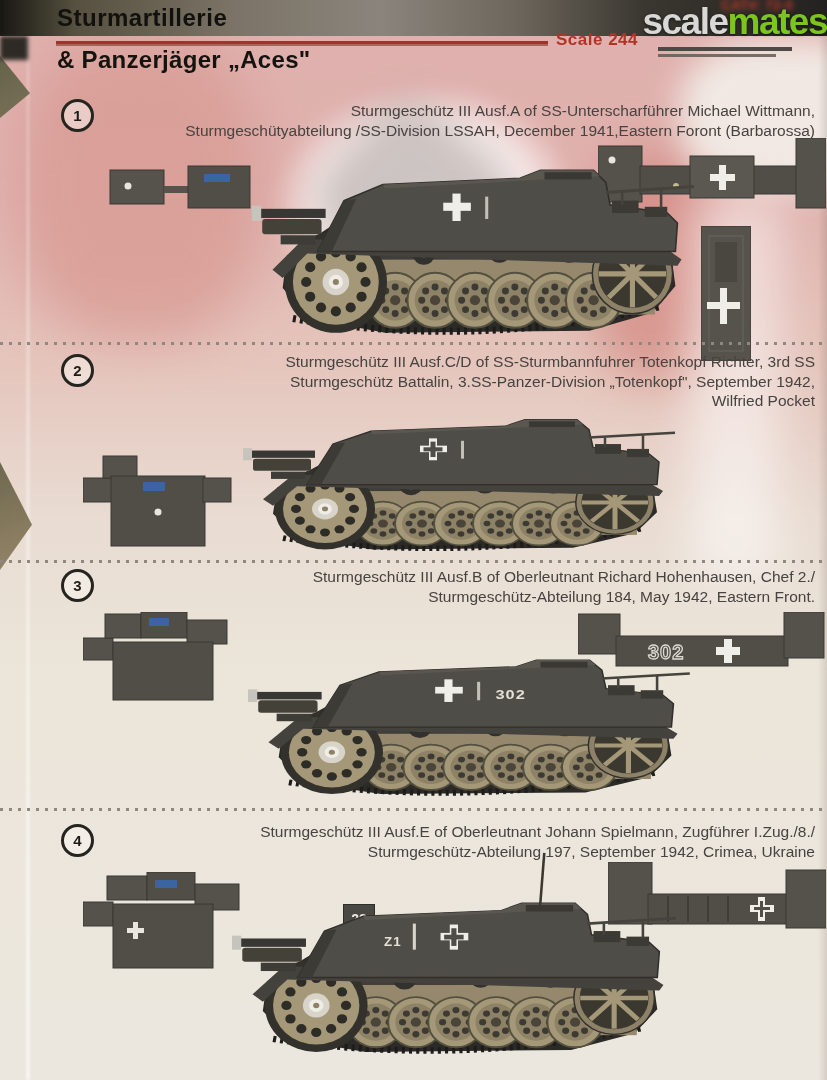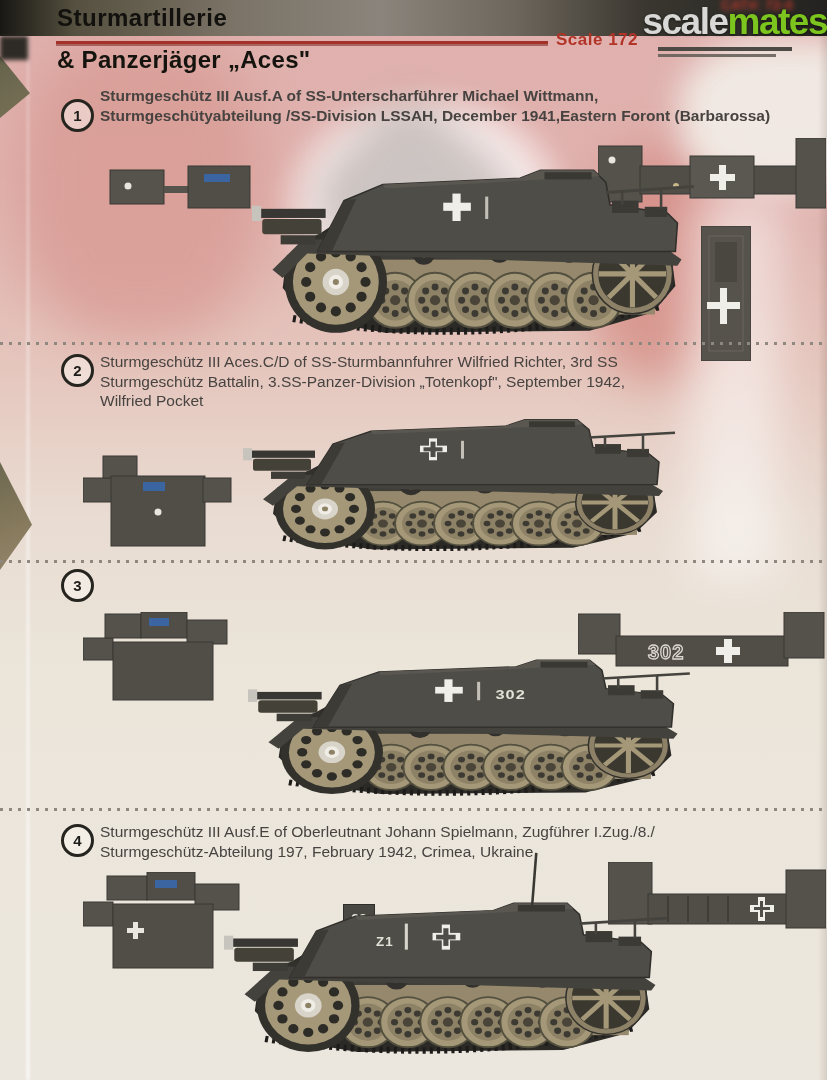--- a/index.html
+++ b/index.html
@@ -1,19 +1,20 @@
 <!DOCTYPE html>
 <html><head>
 <meta charset="utf-8">
 <style>
   html,body{margin:0;padding:0;background:#777;}
   #page{
     position:relative;width:827px;height:1080px;overflow:hidden;
     font-family:"Liberation Sans",sans-serif;
     background:linear-gradient(180deg,#dfb0ad 0%,#e0b2ae 18%,#e5c6bd 34%,#e9dcd2 48%,#ebe5da 62%,#ece7de 100%);
+    text-align:right;
   }
   
   .blob{position:absolute;pointer-events:none;}
   .flag-red-l{left:20px;top:40px;width:240px;height:300px;background:#d89a93;filter:blur(26px);opacity:.75;border-radius:40%;}
   .flag-red-r{left:590px;top:150px;width:130px;height:230px;background:#d07d75;filter:blur(24px);opacity:.6;border-radius:40%;}
   .flag-ring{left:230px;top:50px;width:390px;height:310px;border-radius:50%;
     background:radial-gradient(closest-side,rgba(255,255,255,.95) 0%,rgba(255,255,255,.85) 55%,rgba(255,255,255,0) 78%);
     filter:blur(8px);opacity:.85;}
   .flag-smudge{left:330px;top:120px;width:170px;height:160px;background:#8d8984;filter:blur(18px);opacity:.4;border-radius:28%;transform:rotate(42deg);}
   .corner-white{left:680px;top:40px;width:220px;height:150px;background:#f3efe9;filter:blur(16px);opacity:.9;border-radius:40%;}
@@ -62,31 +63,31 @@
   <div class="blob sheen"></div>
   <div class="blob fold-line"></div>
   <div class="blob camo-tri1"></div>
   <div class="blob camo-tri2"></div>
   <div class="blob edge-r"></div>
 
   <div class="topbar"></div>
   <div class="topbar-corner"></div>
   <div class="title1">Sturmartillerie</div>
   <div class="redline"></div>
-  <div class="scale-label">Scale 172</div>
+  <div class="scale-label">Scale 244</div>
   <div class="title2">&amp; Panzerjäger „Aces"</div>
   <div class="cat-no">CAT#: 72-0</div>
   <div class="watermark"><span style="color:#d8d8d6;">scale</span><span style="color:#7cc51e;">mates</span></div>
   <div class="wm-bar1"></div>
   <div class="wm-bar2"></div>
 
   <div class="num-circle" style="left:61px;top:99px;">
       <span>1</span>
     </div>
-  <div class="caption" style="top:86px;font-weight:bold;">
+  <div class="caption" style="top:101px;">
     <div>Sturmgeschütz III Ausf.A of SS-Unterscharführer Michael Wittmann,</div>
     <div>Sturmgeschütyabteilung /SS-Division LSSAH, December 1941,Eastern Foront (Barbarossa)</div>
   </div>
 
   <div class="part" style="left:108px;top:162px;">
     <svg width="145" height="48" viewBox="0 0 145 48">
       <rect x="2" y="8" width="54" height="34" fill="#56534c" stroke="#3b3935"></rect>
       <circle cx="20" cy="24" r="3.5" fill="#e9e6df"></circle>
       <rect x="56" y="24" width="24" height="7" fill="#56534c"></rect>
       <rect x="80" y="4" width="62" height="42" fill="#514e48" stroke="#3b3935"></rect>
@@ -246,21 +247,21 @@
         <rect x="228" y="38" width="3" height="22" fill="#d8d5cc" opacity=".85"></rect>
       </svg>
     </div>
 
   <div class="dotsep" style="top:342px;"></div>
 
   <div class="num-circle" style="left:61px;top:354px;">
       <span>2</span>
     </div>
   <div class="caption" style="top:352px;">
-    <div>Sturmgeschütz III Aces.C/D of SS-Sturmbannfuhrer Wilfried Richter, 3rd SS</div>
+    <div>Sturmgeschütz III Ausf.C/D of SS-Sturmbannfuhrer Totenkopf Richter, 3rd SS</div>
     <div>Sturmgeschütz Battalin, 3.SS-Panzer-Division „Totenkopf", September 1942,</div>
     <div>Wilfried Pocket</div>
   </div>
 
   <div class="part" style="left:83px;top:448px;">
     <svg width="150" height="102" viewBox="0 0 150 102">
       <rect x="0" y="30" width="30" height="24" fill="#55524b" stroke="#3b3935"></rect>
       <rect x="20" y="8" width="34" height="22" fill="#55524b" stroke="#3b3935"></rect>
       <rect x="28" y="28" width="94" height="70" fill="#514e48" stroke="#3b3935"></rect>
       <rect x="60" y="34" width="22" height="9" fill="#3a65a0"></rect>
@@ -397,20 +398,24 @@
         </g>
         <rect x="218" y="38" width="3" height="22" fill="#d8d5cc" opacity=".85"></rect>
       </svg>
     </div>
 
   <div class="dotsep" style="top:560px;"></div>
 
   <div class="num-circle" style="left:61px;top:569px;">
       <span>3</span>
     </div>
+  <div class="caption" style="top:567px;">
+    <div>Sturmgeschütz III Ausf.B of Oberleutnant Richard Hohenhausen, Chef 2./</div>
+    <div>Sturmgeschütz-Abteilung 184, May 1942, Eastern Front.</div>
+  </div>
 
   <div class="part" style="left:83px;top:612px;">
     <svg width="158" height="92" viewBox="0 0 158 92">
       <rect x="0" y="26" width="30" height="22" fill="#55524b" stroke="#3b3935"></rect>
       <rect x="22" y="2" width="36" height="24" fill="#55524b" stroke="#3b3935"></rect>
       <rect x="58" y="0" width="46" height="26" fill="#514e48" stroke="#3b3935"></rect>
       <rect x="66" y="6" width="20" height="8" fill="#3a65a0"></rect>
       <rect x="104" y="8" width="40" height="24" fill="#55524b" stroke="#3b3935"></rect>
       <rect x="30" y="30" width="100" height="58" fill="#514e48" stroke="#3b3935"></rect>
     </svg>
@@ -557,21 +562,21 @@
       </svg>
     </div>
 
   <div class="dotsep" style="top:808px;"></div>
 
   <div class="num-circle" style="left:61px;top:824px;">
       <span>4</span>
     </div>
   <div class="caption" style="top:822px;">
     <div>Sturmgeschütz III Ausf.E of Oberleutnant Johann Spielmann, Zugführer I.Zug./8./</div>
-    <div>Sturmgeschütz-Abteilung 197, February 1942, Crimea, Ukraine</div>
+    <div>Sturmgeschütz-Abteilung 197, September 1942, Crimea, Ukraine</div>
   </div>
 
   <div class="part" style="left:343px;top:904px;">
     <svg width="32" height="28" viewBox="0 0 32 28">
       <rect x="0" y="0" width="32" height="28" fill="#4a4843" stroke="#2e2d2a" stroke-width="2"></rect>
       <text x="16" y="20" font-size="14" font-weight="bold" fill="#ece9e2" text-anchor="middle" font-family="Liberation Sans, sans-serif">22</text>
     </svg>
   </div>
   <div class="part" style="left:83px;top:872px;">
     <svg width="162" height="98" viewBox="0 0 162 98">
@@ -599,21 +604,21 @@
           <rect x="142" y="43" width="24" height="7"></rect>
         </g>
       <g fill="#514e48">
           <rect x="152" y="39" width="3" height="16"></rect>
           <rect x="146" y="45" width="16" height="3"></rect>
         </g>
       <rect x="178" y="8" width="40" height="58" fill="#55524b" stroke="#3b3935"></rect>
     </svg>
   </div>
 
-  <div class="tank" style="left:224px;top:892px;width:452px;height:172px;">
+  <div class="tank" style="left:232px;top:892px;width:452px;height:172px;">
       <svg viewBox="0 0 440 185" width="100%" height="100%" preserveAspectRatio="none">
         <path d="M82 64 L372 70 L410 96 L414 126 L392 152 L330 170 L130 172 L56 158 L30 128 L34 96 Z" fill="#2b2a27"></path>
         <path d="M40 158 Q220 188 400 146" stroke="#1d1c1a" stroke-width="7" fill="none" stroke-dasharray="3 4"></path>
         <rect x="112" y="98" width="282" height="56" fill="#95886c"></rect>
         <rect x="96" y="88" width="292" height="12" fill="#403e39"></rect>
         <circle cx="168" cy="94" r="11" fill="#33312d"></circle>
         <circle cx="168" cy="94" r="4" fill="#6d675c"></circle>
         <circle cx="242" cy="92" r="11" fill="#33312d"></circle>
         <circle cx="242" cy="92" r="4" fill="#6d675c"></circle>
         <circle cx="310" cy="92" r="11" fill="#33312d"></circle>

